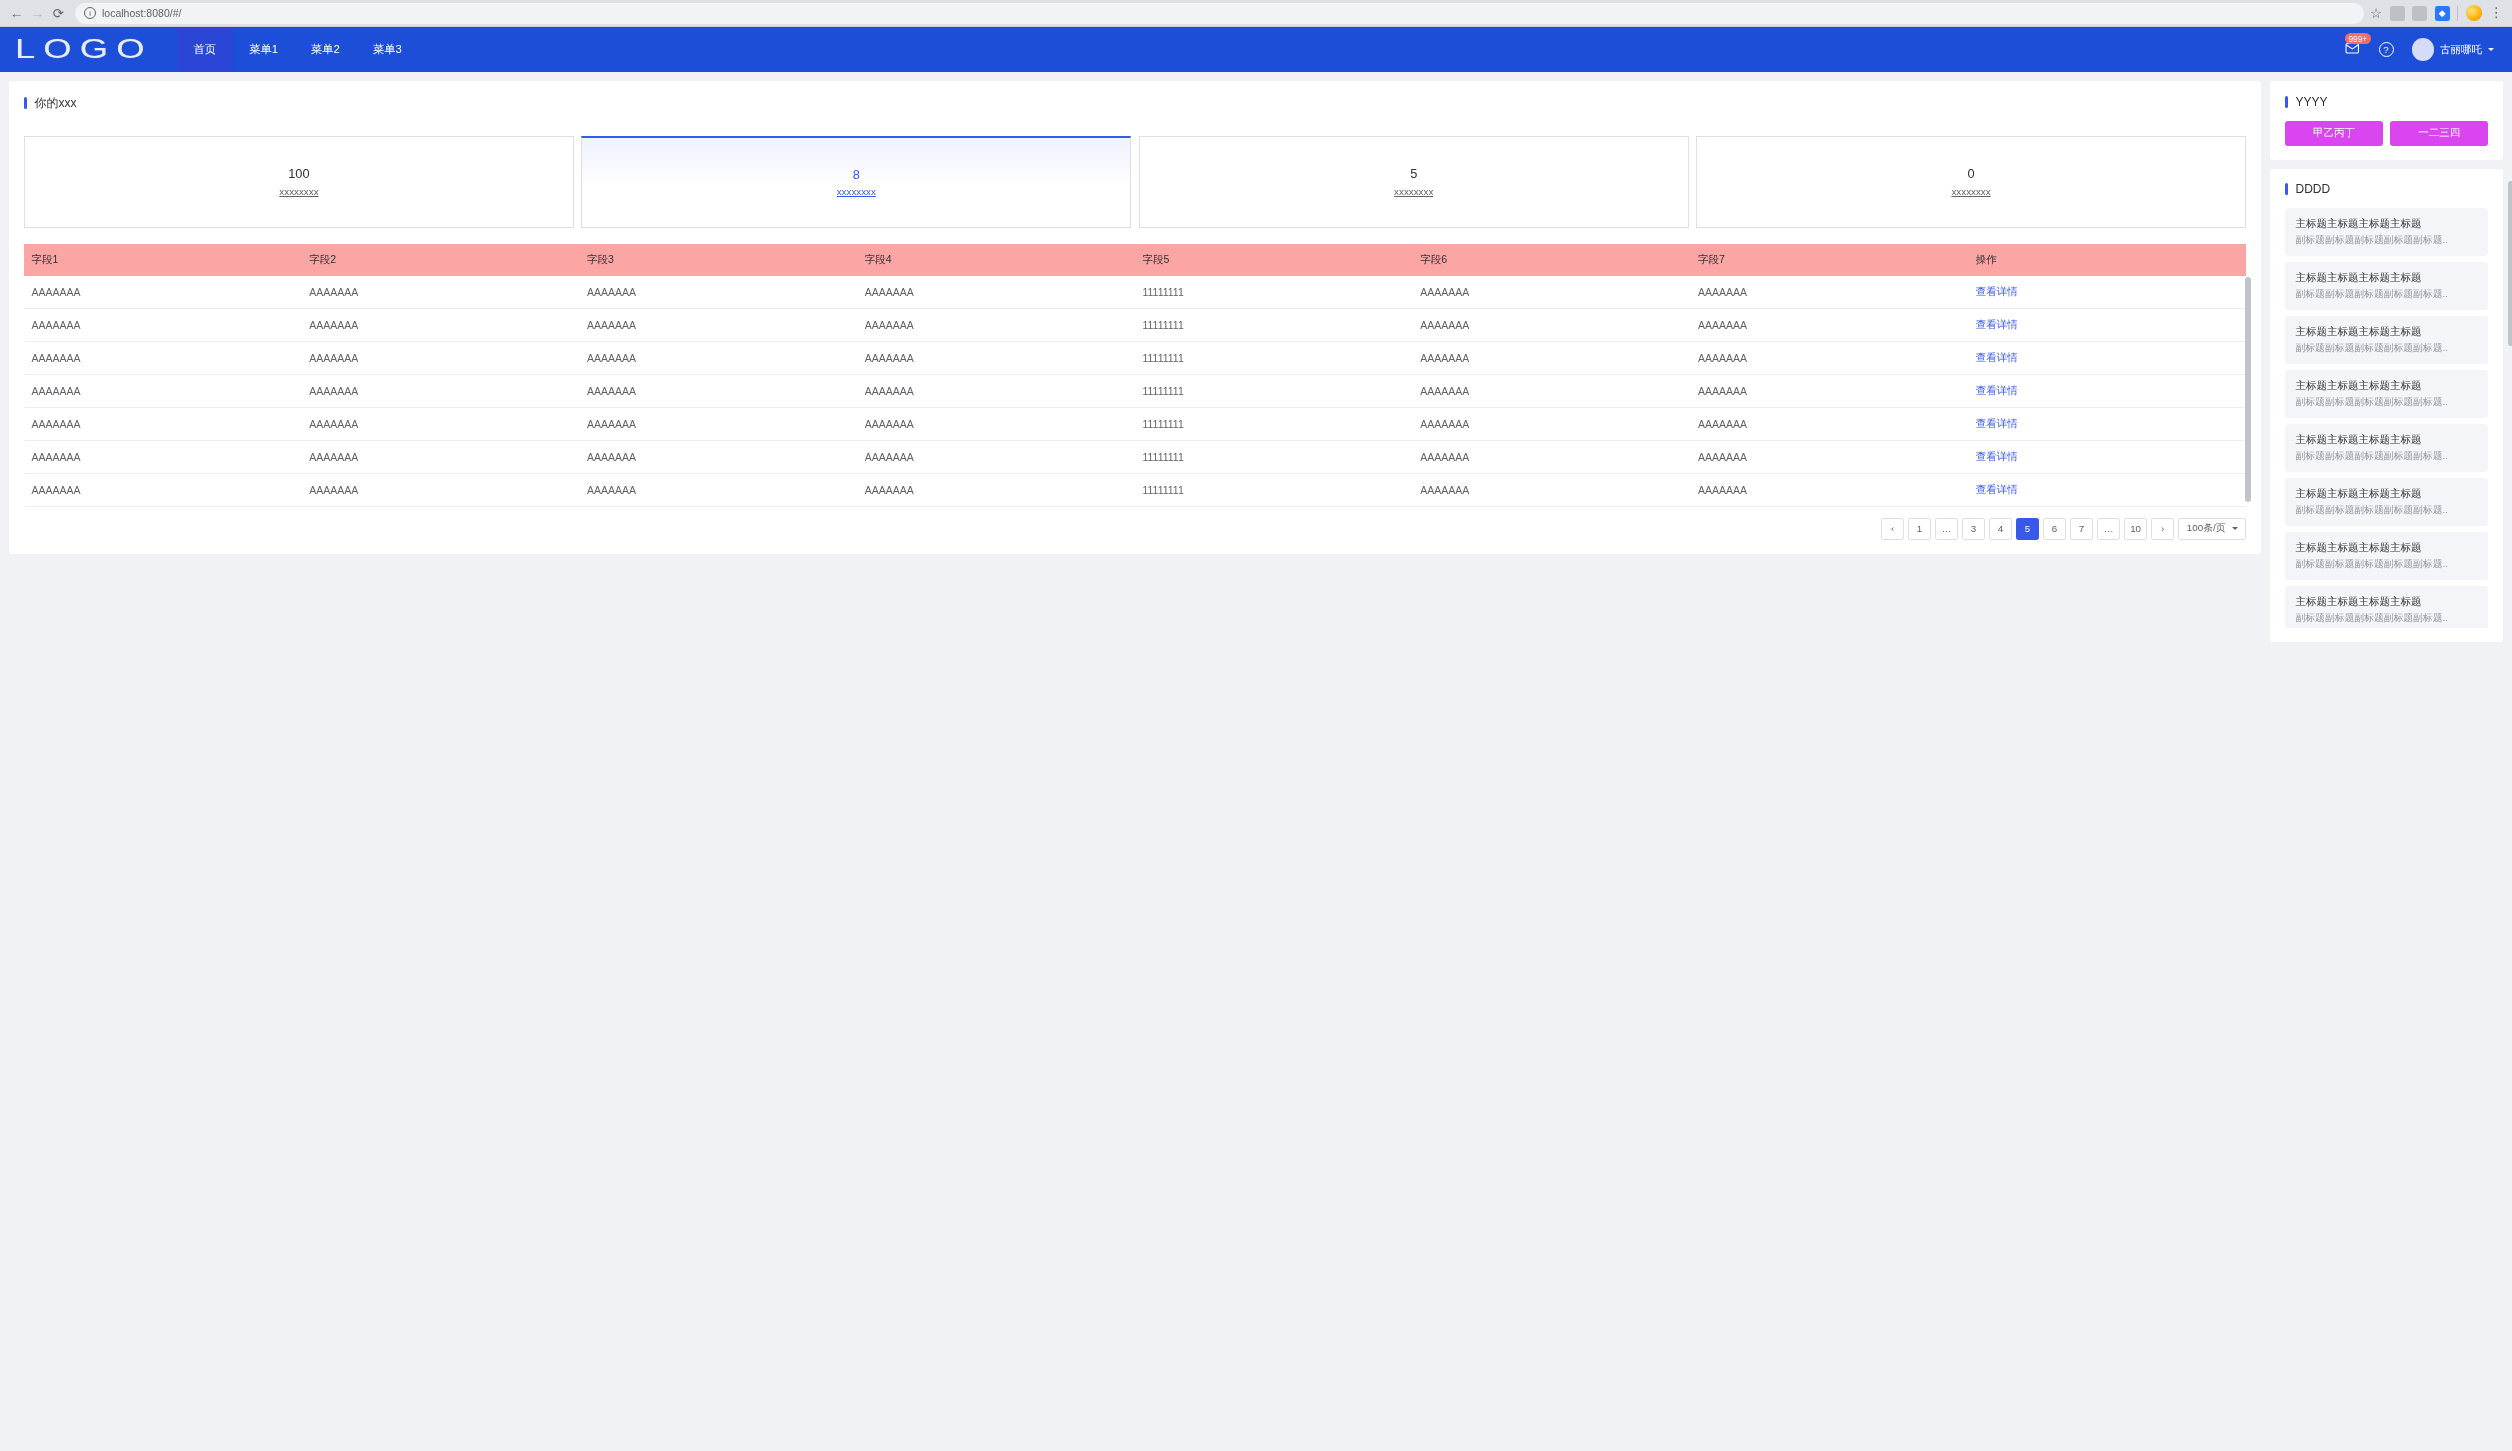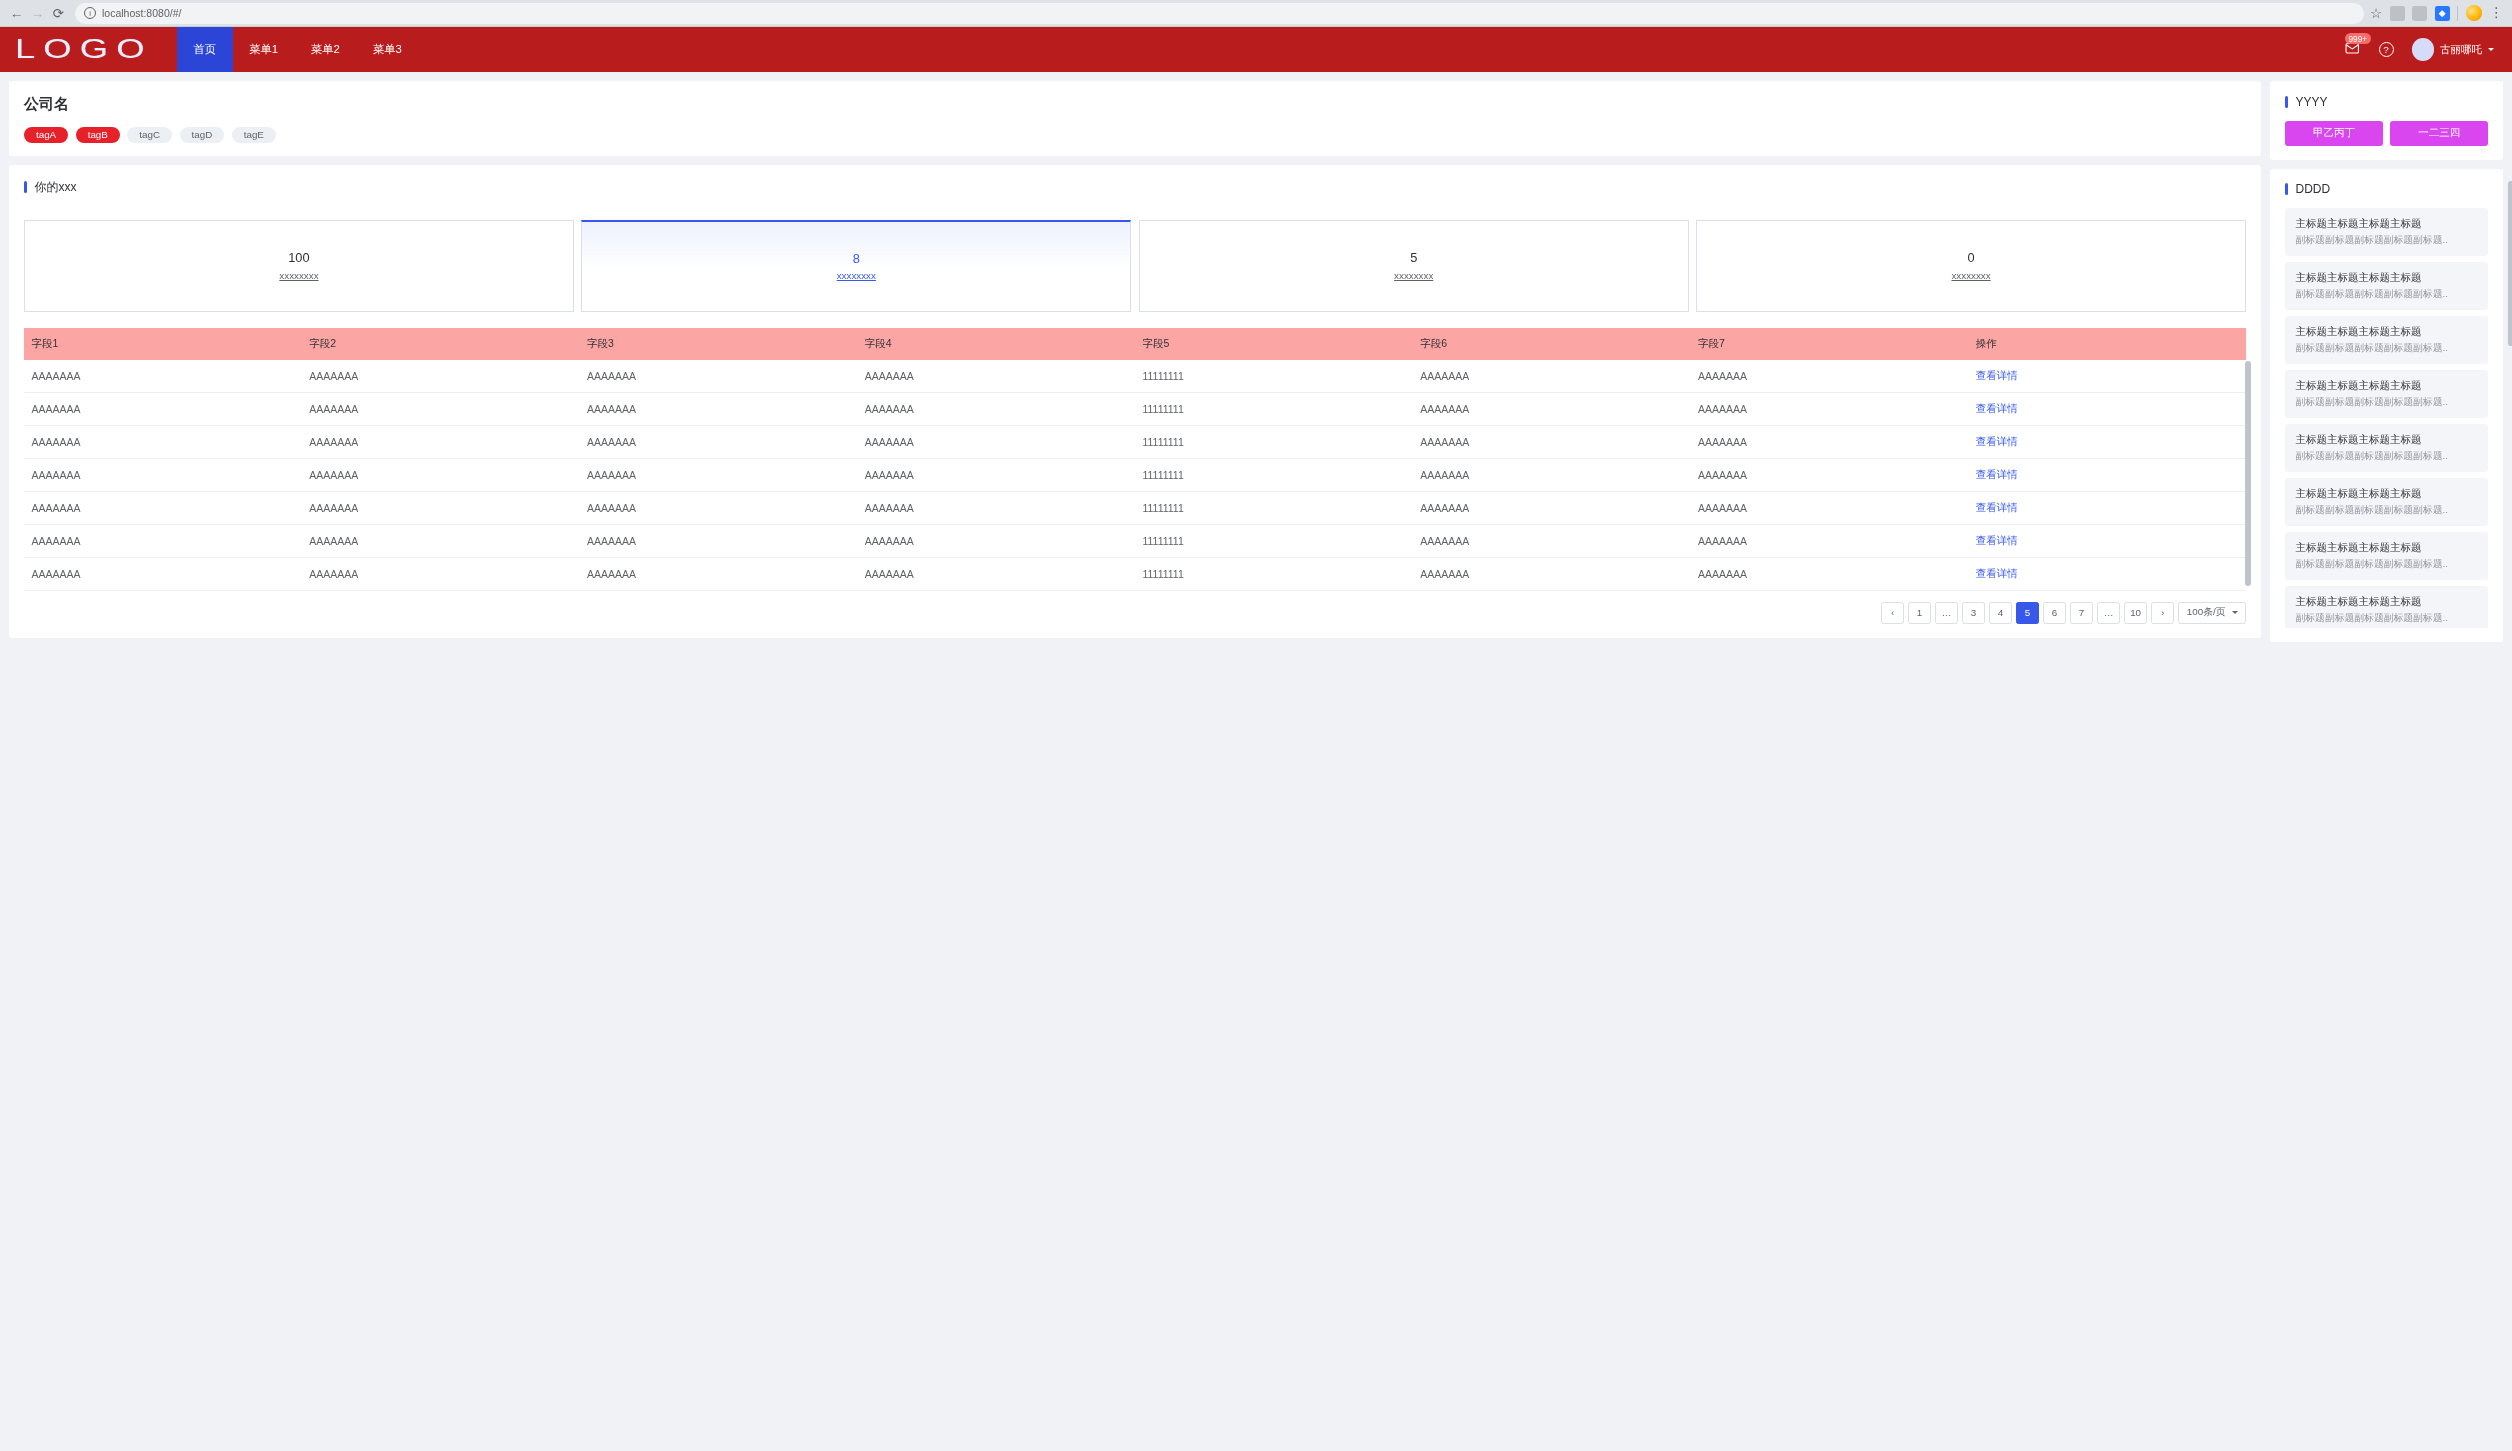--- a/index.html
+++ b/index.html
@@ -35,21 +35,21 @@
   .chrome-ext.gray { background: #bdc1c6; }
   .chrome-ext.orange {
     width: 16.5px; height: 16.5px; border-radius: 8.3px;
     background: radial-gradient(circle at 35% 35%, #ffe082, #ffb300 60%, #f57c00);
   }
   .chrome-divider { width: 0.8px; height: 15px; background: #bdc1c6; }
   .chrome-dots { color: #5f6368; font-size: 13.5px; line-height: 1; }
 
   
   .app-header {
-    height: 45px; background: #b91c1c; display: flex; align-items: center;
+    height: 45px; background: #1d4ed8; display: flex; align-items: center;
     color: #fff; padding: 0 18px 0 15px;
   }
   .logo { font-size: 27px; letter-spacing: 6px; font-weight: 300;
     font-family: "Arial Narrow", Arial, sans-serif; color: #e8ecff;
     transform: scaleX(1.35); transform-origin: left center; margin-right: 60px;
     text-shadow: 0 0 0.8px rgba(255,255,255,.4); filter: blur(0.2px);
   }
   .top-menu { display: flex; align-self: stretch; }
   .top-menu-item {
     padding: 0 16.5px; display: flex; align-items: center; color: #fff;
@@ -202,30 +202,20 @@
       <div class="avatar"></div>
       <span class="user-name">古丽哪吒</span>
       <span class="caret-down"></span>
     </div>
   </div>
 </div>
 
 <div class="content">
   <div class="left-col">
 
-    <div class="card">
-      <div class="company-name">公司名</div>
-      <div class="tags" id="tags">
-          <span class="tag red">tagA</span>
-          <span class="tag red">tagB</span>
-          <span class="tag">tagC</span>
-          <span class="tag">tagD</span>
-          <span class="tag">tagE</span>
-        </div>
-    </div>
 
     <div class="card">
       <div class="section-title">
         <span>你的xxx</span>
       </div>
 
       <div class="stats" id="stats">
           <div class="stat-card">
             <div class="stat-num">100</div>
             <div class="stat-label">xxxxxxxx</div>

